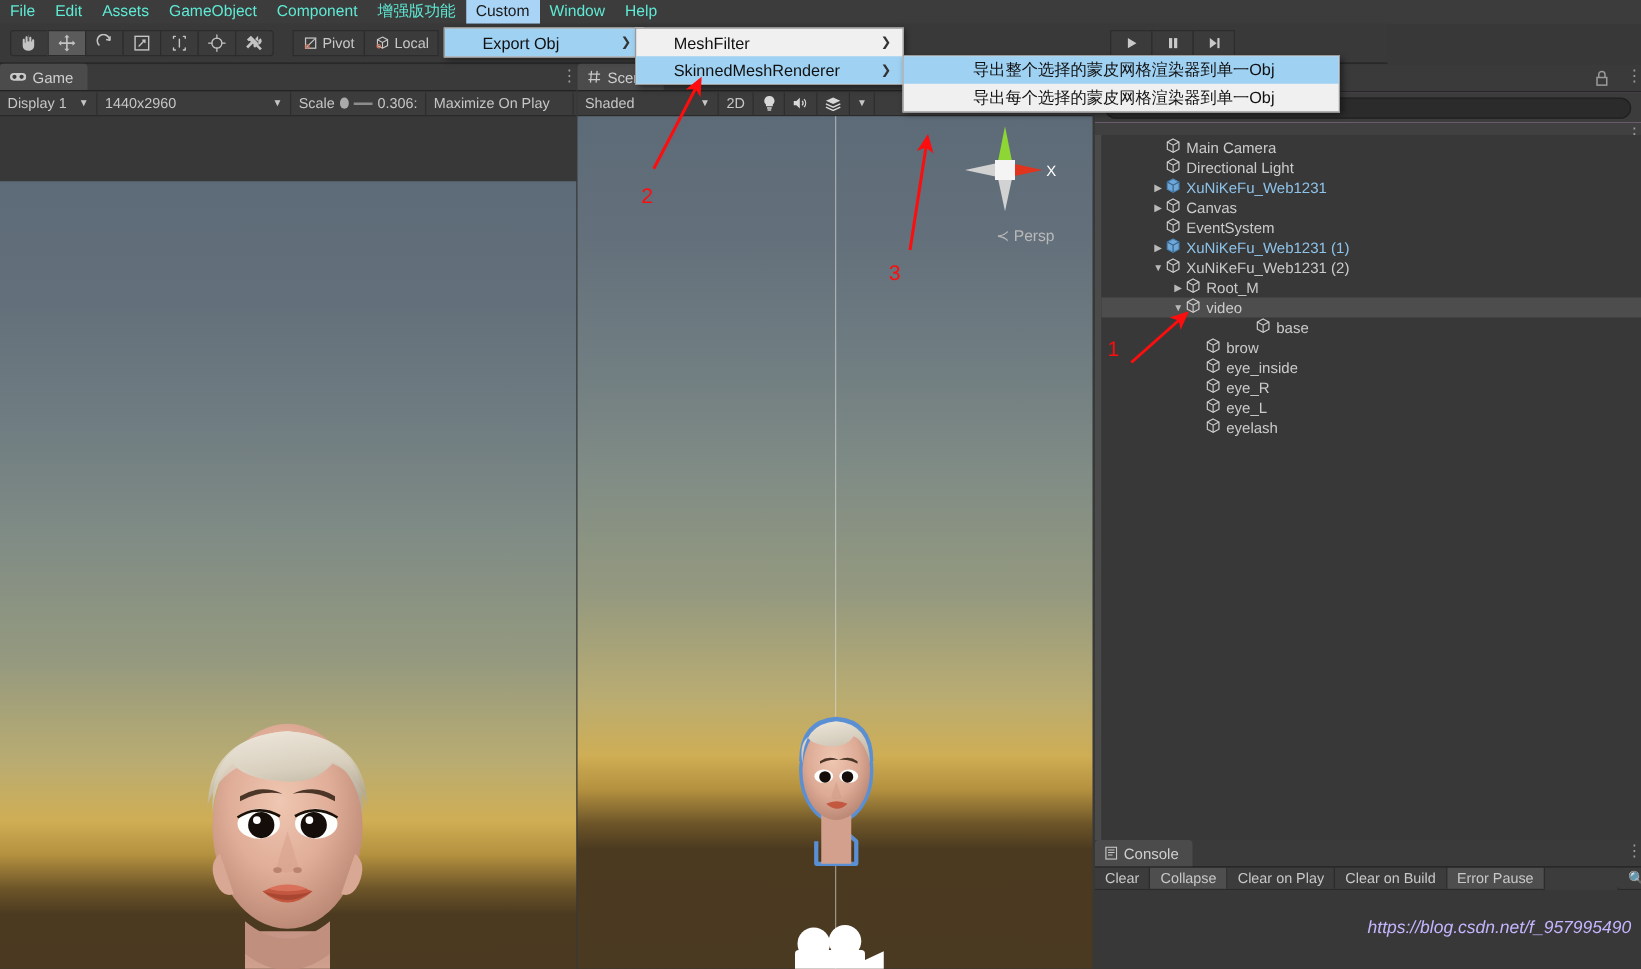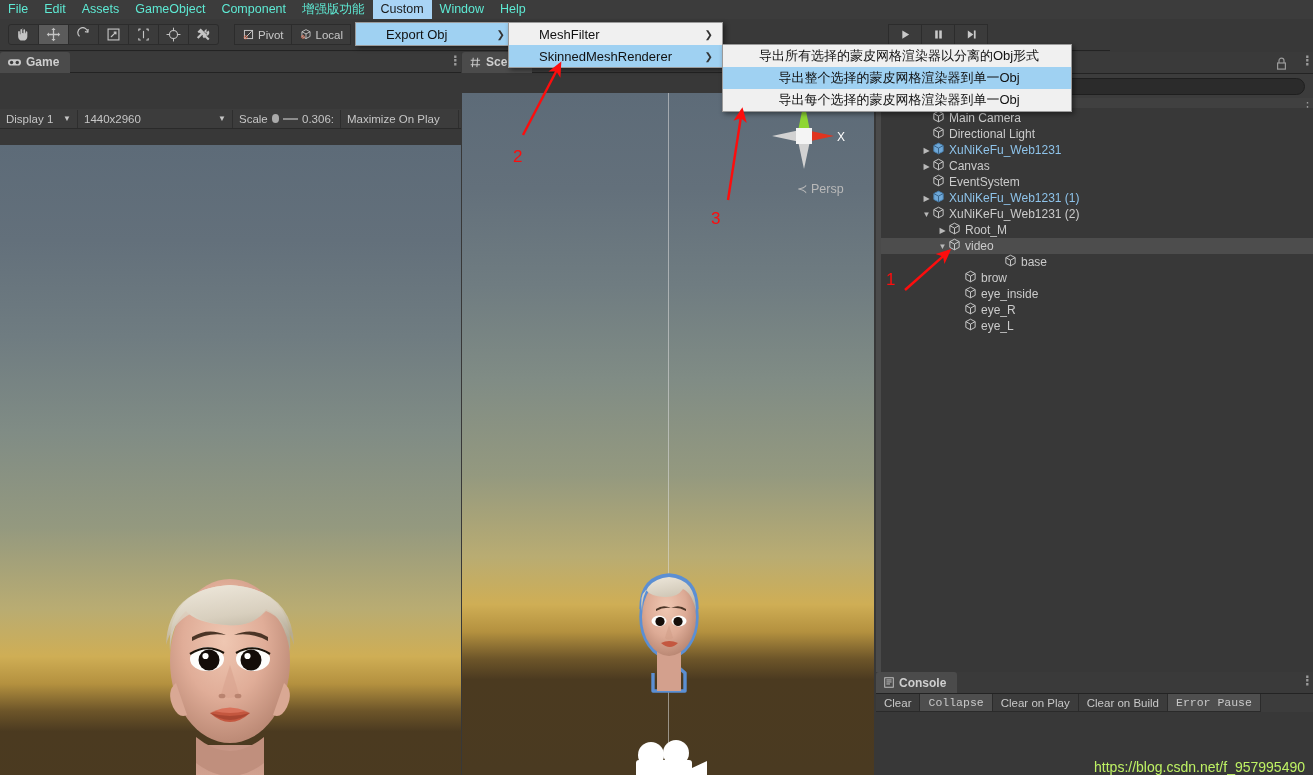--- a/index.html
+++ b/index.html
@@ -25,49 +25,49 @@
   .tbtn:first-child{ border-radius:3px 0 0 3px; }
   .tbtn:last-child{ border-radius:0 3px 3px 0; }
   .pbtn{ height:21px; background:#3b3b3b; border:1px solid #2c2c2c; margin-right:-1px;
     display:flex; align-items:center; gap:3px; padding:0 7px; color:#c8c8c8; font-size:11.5px; }
   .playgrp{ position:absolute; left:888px; top:24px; display:flex; }
   .playgrp .pb{ width:34px; height:21px; background:#3b3b3b; border:1px solid #2c2c2c;
     margin-right:-1px; display:flex; align-items:center; justify-content:center; color:#c9c9c9; }
 
   
   .panel{ position:absolute; background:#383838; }
-  .tabbar{ height:21px; background:#3a3a3a; display:flex; align-items:center;
-    border-bottom:1px solid #232323; position:relative;font-weight:bold; }
+  .tabbar{ height:21px; background:#3a3a3a; display:flex; align-items:flex-end;
+    border-bottom:1px solid #232323; position:relative; }
   .tab{ height:21px; padding:0 11px 0 8px; background:#4b4b4b; display:flex;
     align-items:center; gap:5px; font-size:12px; color:#cfcfcf; border-radius:3px 3px 0 0; }
   .kebab{ position:absolute; right:6px; top:3px; color:#9a9a9a; font-size:13px; line-height:12px;
     letter-spacing:0; width:6px; text-align:center; }
   .subbar{ height:20px; background:#3c3c3c; display:flex; align-items:center;
-    border-bottom:1px solid #2a2a2a;margin-top:36px; }
+    border-bottom:1px solid #2a2a2a; }
   .sbctl{ height:18px; display:flex; align-items:center; padding:0 6px; font-size:11.5px;
     color:#c6c6c6; border-right:1px solid #2e2e2e; white-space:nowrap; }
 
   
   .sky{ position:absolute; background:linear-gradient(to bottom,
       #5d6b78 0%, #63707b 14%, #6f7c81 28%, #808c85 42%, #94997f 56%,
       #b9ac72 68%, #cfae55 75%, #b4913f 79%, #6d5529 83%, #4b3a20 86%, #4a3a21 100%); }
 
   
   .hrow{ height:16px; display:flex; align-items:center; font-size:12px; color:#cbcbcb;
     padding-left:0; white-space:nowrap; }
   .hrow.sel{ background:#4d4d4d; }
   .tri{ width:11px; font-size:8px; color:#b9b9b9; text-align:center; flex:0 0 11px; }
   .cube{ flex:0 0 14px; margin-right:3px; }
   .hname{ overflow:hidden; text-overflow:ellipsis; }
   .prefab .hname{ color:#8ec3ea; }
 
   
   .cbtn{ height:17px; display:flex; align-items:center; padding:0 8px; font-size:11.5px;
     color:#c8c8c8; background:#3c3c3c; border-right:1px solid #2b2b2b; white-space:nowrap; }
-  .cbtn.on{ background:#4e4e4e;font-family:Liberation Mono, monospace; }
+  .cbtn.on{ background:#4e4e4e; }
 
   
   .dd{ position:absolute; background:#f0f0f0; border:1px solid #9a9a9a;
     box-shadow:2px 2px 5px rgba(0,0,0,.45); z-index:40; }
   .ddi{ height:22px; display:flex; align-items:center; padding:0 10px 0 30px;
     font-size:13px; color:#111; white-space:nowrap; position:relative; }
   .ddi.hl{ background:#9fd1f2; }
   .ddi .arr{ position:absolute; right:9px; font-size:10px; color:#333; }
   .anno{ position:absolute; color:#fd0d0d; font-size:17px; font-weight:400; z-index:50; }
   svg.arrowlayer{ position:absolute; left:0; top:0; width:1313px; height:775px;
@@ -483,20 +483,28 @@
             <span class="hname">eye_R</span>
           </div>
           <div class="hrow" style="padding-left: 72px;">
             <span class="tri"></span>
             <span class="cube"><svg width="13" height="13" viewBox="0 0 14 14" fill="none" stroke="#cfcfcf" stroke-width="1">
                 <path d="M7 1.3l5 2.6v6.2L7 12.7 2 10.1V3.9z"></path>
                 <path d="M2 3.9L7 6.6l5-2.7M7 6.6v6.1"></path>
               </svg></span>
             <span class="hname">eye_L</span>
           </div>
+          <div class="hrow" style="padding-left: 72px;">
+            <span class="tri"></span>
+            <span class="cube"><svg width="13" height="13" viewBox="0 0 14 14" fill="none" stroke="#cfcfcf" stroke-width="1">
+                <path d="M7 1.3l5 2.6v6.2L7 12.7 2 10.1V3.9z"></path>
+                <path d="M2 3.9L7 6.6l5-2.7M7 6.6v6.1"></path>
+              </svg></span>
+            <span class="hname">eyelash</span>
+          </div>
         </div>
     </div>
   </div>
 
   <div class="panel" style="left:876px; top:672px; width:437px; height:103px; background:#383838;">
     <div class="tabbar" style="height:22px;">
       <div class="tab">
         <svg width="10" height="11" viewBox="0 0 11 12" fill="none" stroke="#c9c9c9" stroke-width="1">
             <rect x=".8" y=".8" width="9.4" height="10.4"></rect>
             <path d="M2.6 3.2h5.8M2.6 5.4h5.8M2.6 7.6h4"></path>
@@ -513,21 +521,21 @@
       <div class="cbtn on">Error Pause</div>
       <div class="cbtn" style="gap:4px;margin-top:32px;">
         <span>Editor</span>
         <span style="font-size:8px;">▼</span>
       </div>
       <div class="cbtn" style="flex:1; justify-content:flex-end; border-right:none;">
         <span style="font-size:11px; color:#9a9a9a;">🔍</span>
       </div>
     </div>
     <div style="position:absolute; left:0; top:40px; width:437px; height:63px; background:#383838;">
-      <div style="position:absolute; right:8px; bottom:0; color:#bef264; font-size:14px;">https://blog.csdn.net/f_957995490</div>
+      <div style="position:absolute; right:8px; bottom:26px; color:#c4b5fd; font-size:14px;font-style:italic;">https://blog.csdn.net/f_957995490</div>
     </div>
   </div>
 
   <div class="dd" style="left:355px; top:22px; width:160px;">
     <div class="ddi hl">
       <span>Export Obj</span>
       <span class="arr">❯</span>
     </div>
   </div>
 
@@ -536,21 +544,20 @@
       <span>MeshFilter</span>
       <span class="arr">❯</span>
     </div>
     <div class="ddi hl">
       <span>SkinnedMeshRenderer</span>
       <span class="arr">❯</span>
     </div>
   </div>
 
   <div class="dd" style="left:722px; top:44px; width:350px;">
-    <div class="ddi" style="padding-left:14px; justify-content:center;">导出所有选择的蒙皮网格渲染器以分离的Obj形式</div>
     <div class="ddi hl" style="padding-left:14px; justify-content:center;">导出整个选择的蒙皮网格渲染器到单一Obj</div>
     <div class="ddi" style="padding-left:14px; justify-content:center;">导出每个选择的蒙皮网格渲染器到单一Obj</div>
   </div>
 
   <svg class="arrowlayer">
     <defs>
       <marker id="ah" markerWidth="7" markerHeight="7" refX="5.4" refY="3.2" orient="auto">
         <path d="M0.4 0.4 L6.6 3.2 L0.4 6 L2 3.2 Z" fill="#fd0d0d"></path>
       </marker>
     </defs>

